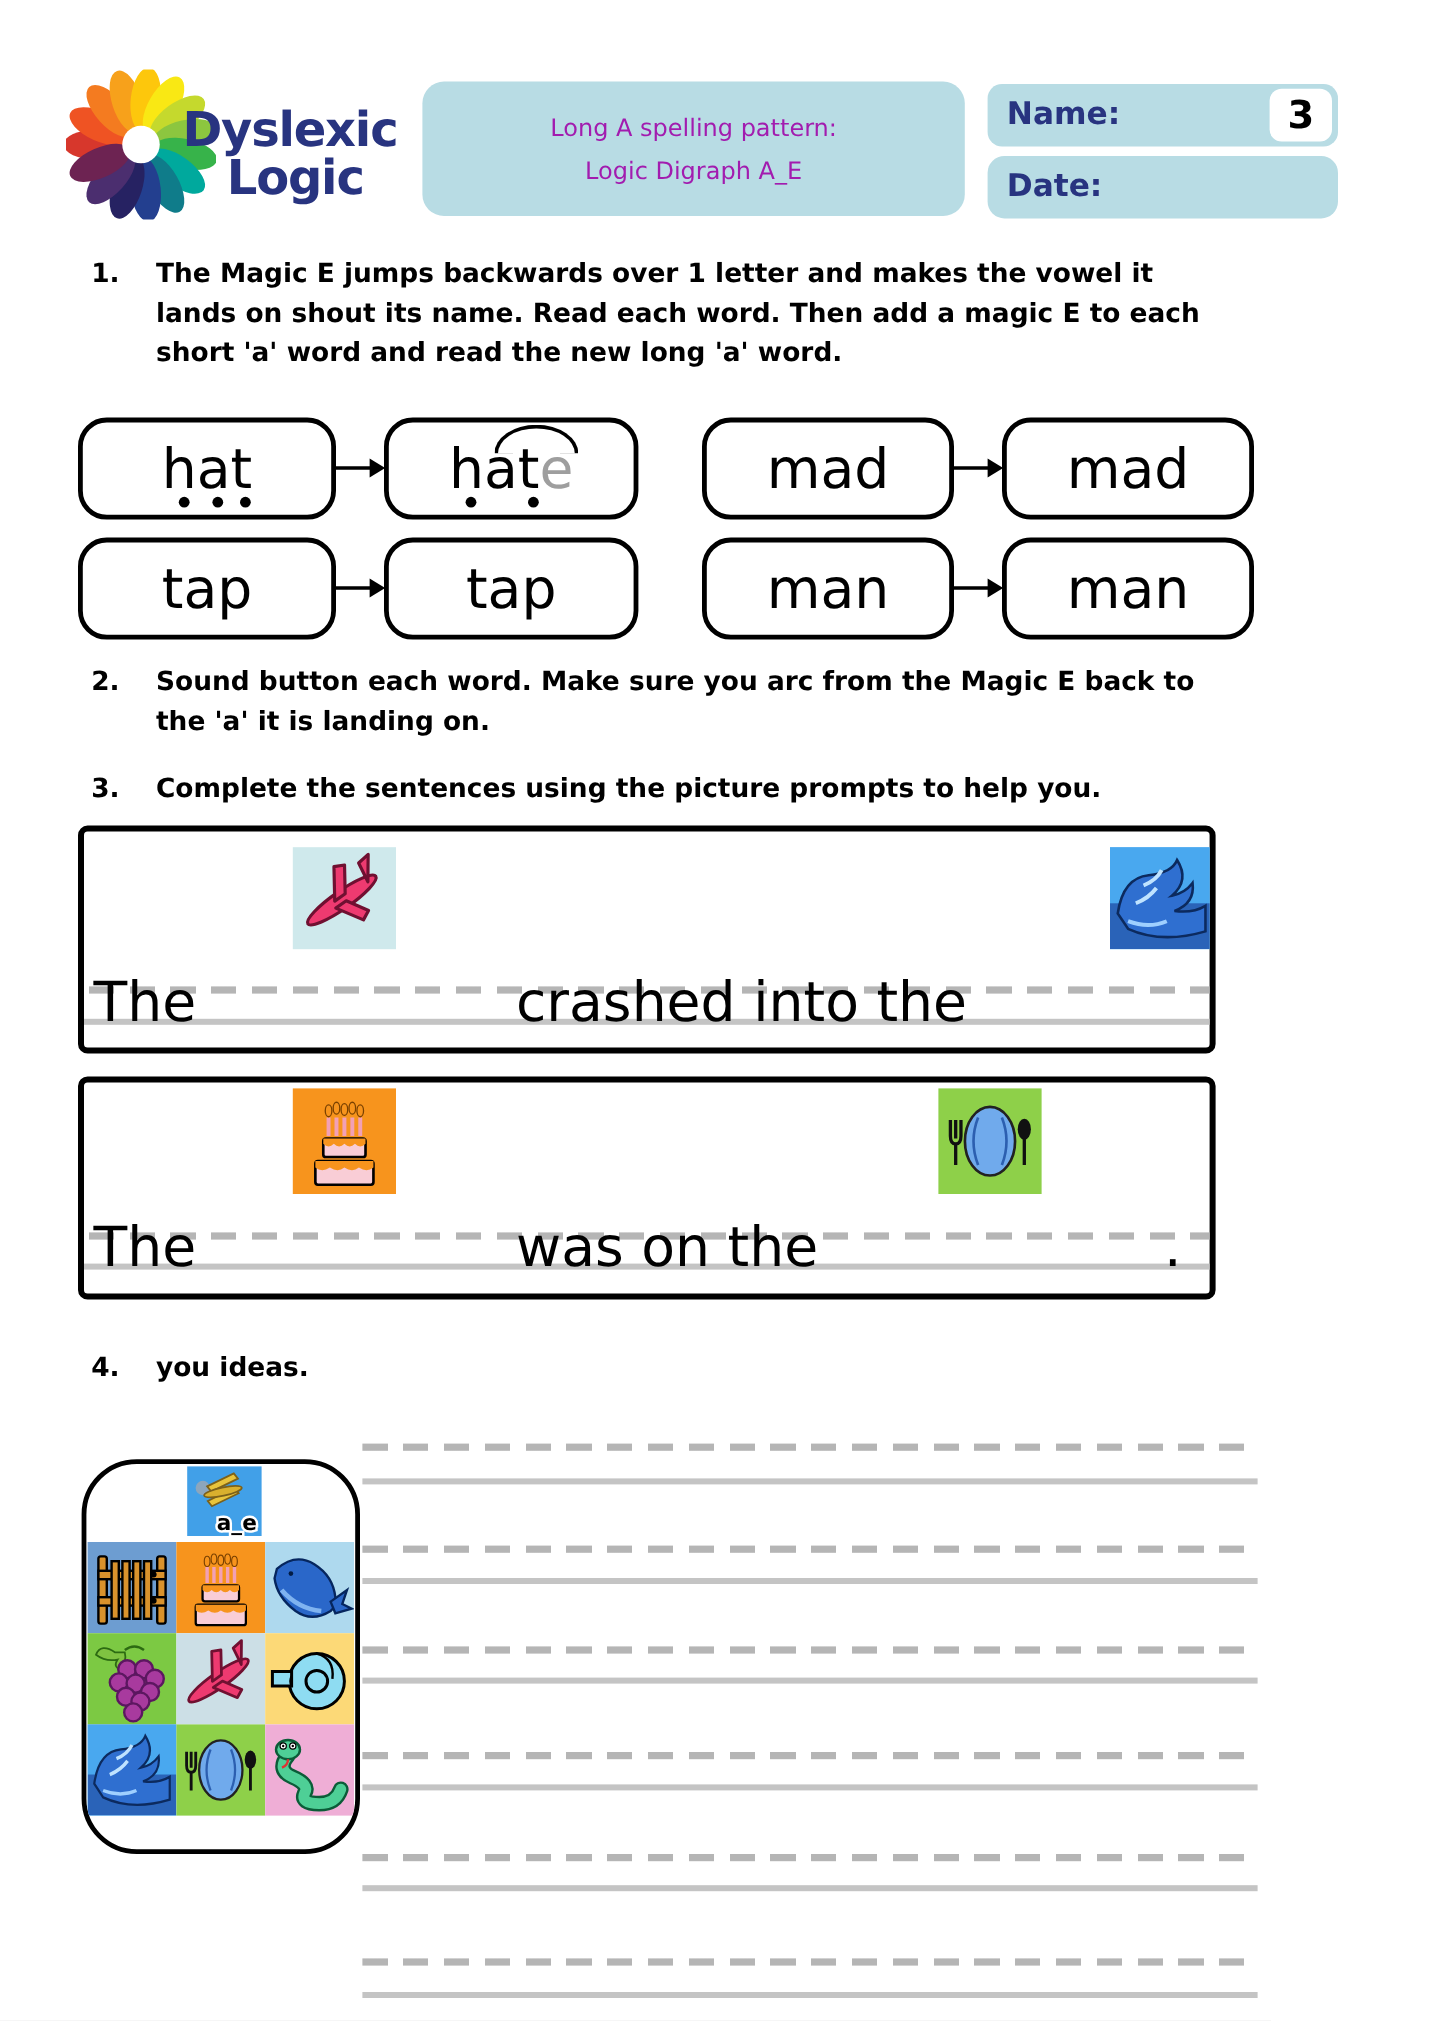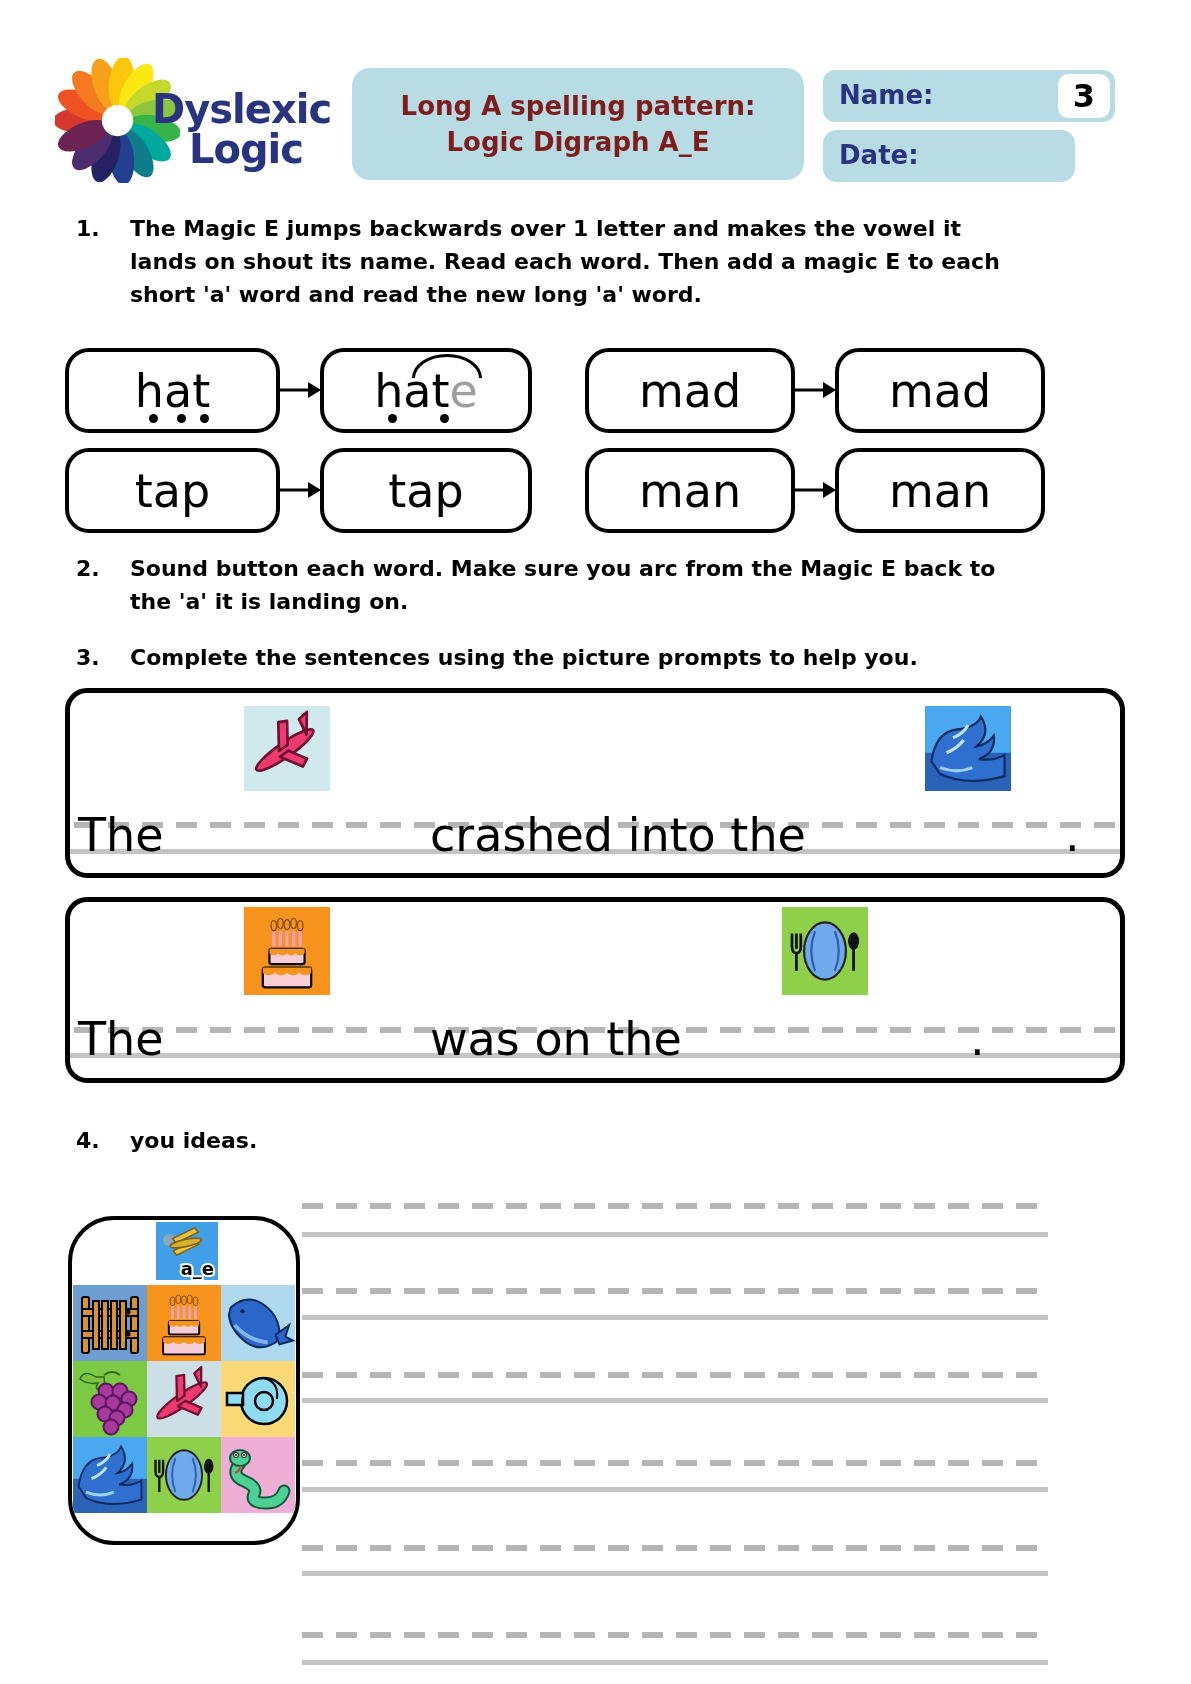--- a/index.html
+++ b/index.html
@@ -7,39 +7,39 @@
     position:relative;width:1191px;height:1684px;background:#ffffff;
     margin:0 auto;overflow:hidden;
     font-family:"DejaVu Sans","Liberation Sans",sans-serif;
   }
   .abs{position:absolute;}
   
   .logo-text{position:absolute;color:#283480;font-weight:bold;letter-spacing:-1px;font-size:40px;}
   .panel{position:absolute;background:#b8dce4;border-radius:14px;}
   .title-box{left:352px;top:68px;width:452px;height:112px;border-radius:18px;
     display:flex;flex-direction:column;align-items:center;justify-content:center;}
-  .title-box div{color:#7f1d1d;font-weight:bold;font-size:26px;line-height:36px;}
+  .title-box div{color:#a21caf;font-weight:normal;font-size:20px;line-height:36px;}
   .field-label{color:#283480;font-weight:bold;font-size:26px;position:absolute;left:16px;top:10px;}
   .page-num{position:absolute;right:5px;top:4px;width:52px;height:44px;background:#fff;border-radius:10px;
     display:flex;align-items:center;justify-content:center;font-size:32px;font-weight:bold;color:#000;}
   
   .instr{position:absolute;font-weight:bold;font-size:22px;line-height:33px;color:#000;}
   .instr .num{position:absolute;left:-54px;top:0;}
   
   .wbox{position:absolute;height:85px;background:#fff;border:4px solid #000;border-radius:24px;
     display:flex;align-items:center;justify-content:center;box-sizing:border-box;}
   .wword{font-size:46px;color:#000;}
   .magic-e{color:#9e9e9e;}
   .dot{position:absolute;width:9px;height:9px;border-radius:50%;background:#000;top:62px;}
   .arc{position:absolute;height:21px;border:3px solid #000;border-bottom:none;
     border-radius:50% 50% 0 0 / 100% 100% 0 0;top:2px;}
   .arrow{position:absolute;}
   
-  .sbox{position:absolute;left:65px;width:1060px;background:#fff;border:5px solid #000;
-    border-radius:22px;box-sizing:border-box;overflow:hidden;}
+  .sbox{position:absolute;left:65px;width:948px;background:#fff;border:5px solid #000;
+    border-radius:8px;box-sizing:border-box;overflow:hidden;}
   .ptile{position:absolute;overflow:hidden;}
   .ptile svg{display:block;width:100%;height:100%;}
   .dash-line{position:absolute;height:6px;
     background:repeating-linear-gradient(90deg,#b5b5b5 0 21px,rgba(0,0,0,0) 21px 34px);}
   .solid-line{position:absolute;height:5px;background:#c4c4c4;}
   .sword{position:absolute;font-size:46px;color:#000;white-space:nowrap;}
   
   .pbox{position:absolute;left:68px;top:1216px;width:232px;height:329px;background:#fff;
     border:4px solid #000;border-radius:46px;box-sizing:border-box;overflow:hidden;}
   .gtile{position:absolute;width:74px;height:76px;overflow:hidden;}
@@ -77,21 +77,21 @@
 
   <div class="panel title-box">
     <div>Long A spelling pattern:</div>
     <div>Logic Digraph A_E</div>
   </div>
 
   <div class="panel" style="left:823px;top:70px;width:292px;height:52px;border-radius:12px;">
     <span class="field-label">Name:</span>
     <span class="page-num">3</span>
   </div>
-  <div class="panel" style="left:823px;top:130px;width:252px;height:52px;">
+  <div class="panel" style="left:823px;top:130px;width:292px;height:52px;">
     <span class="field-label">Date:</span>
   </div>
 
   <div class="instr" style="left:130px;top:212px;">
     <span class="num">1.</span>
     <div>The Magic E jumps backwards over 1 letter and makes the vowel it</div>
     <div>lands on shout its name. Read each word. Then add a magic E to each</div>
     <div>short 'a' word and read the new long 'a' word.</div>
   </div>
 

